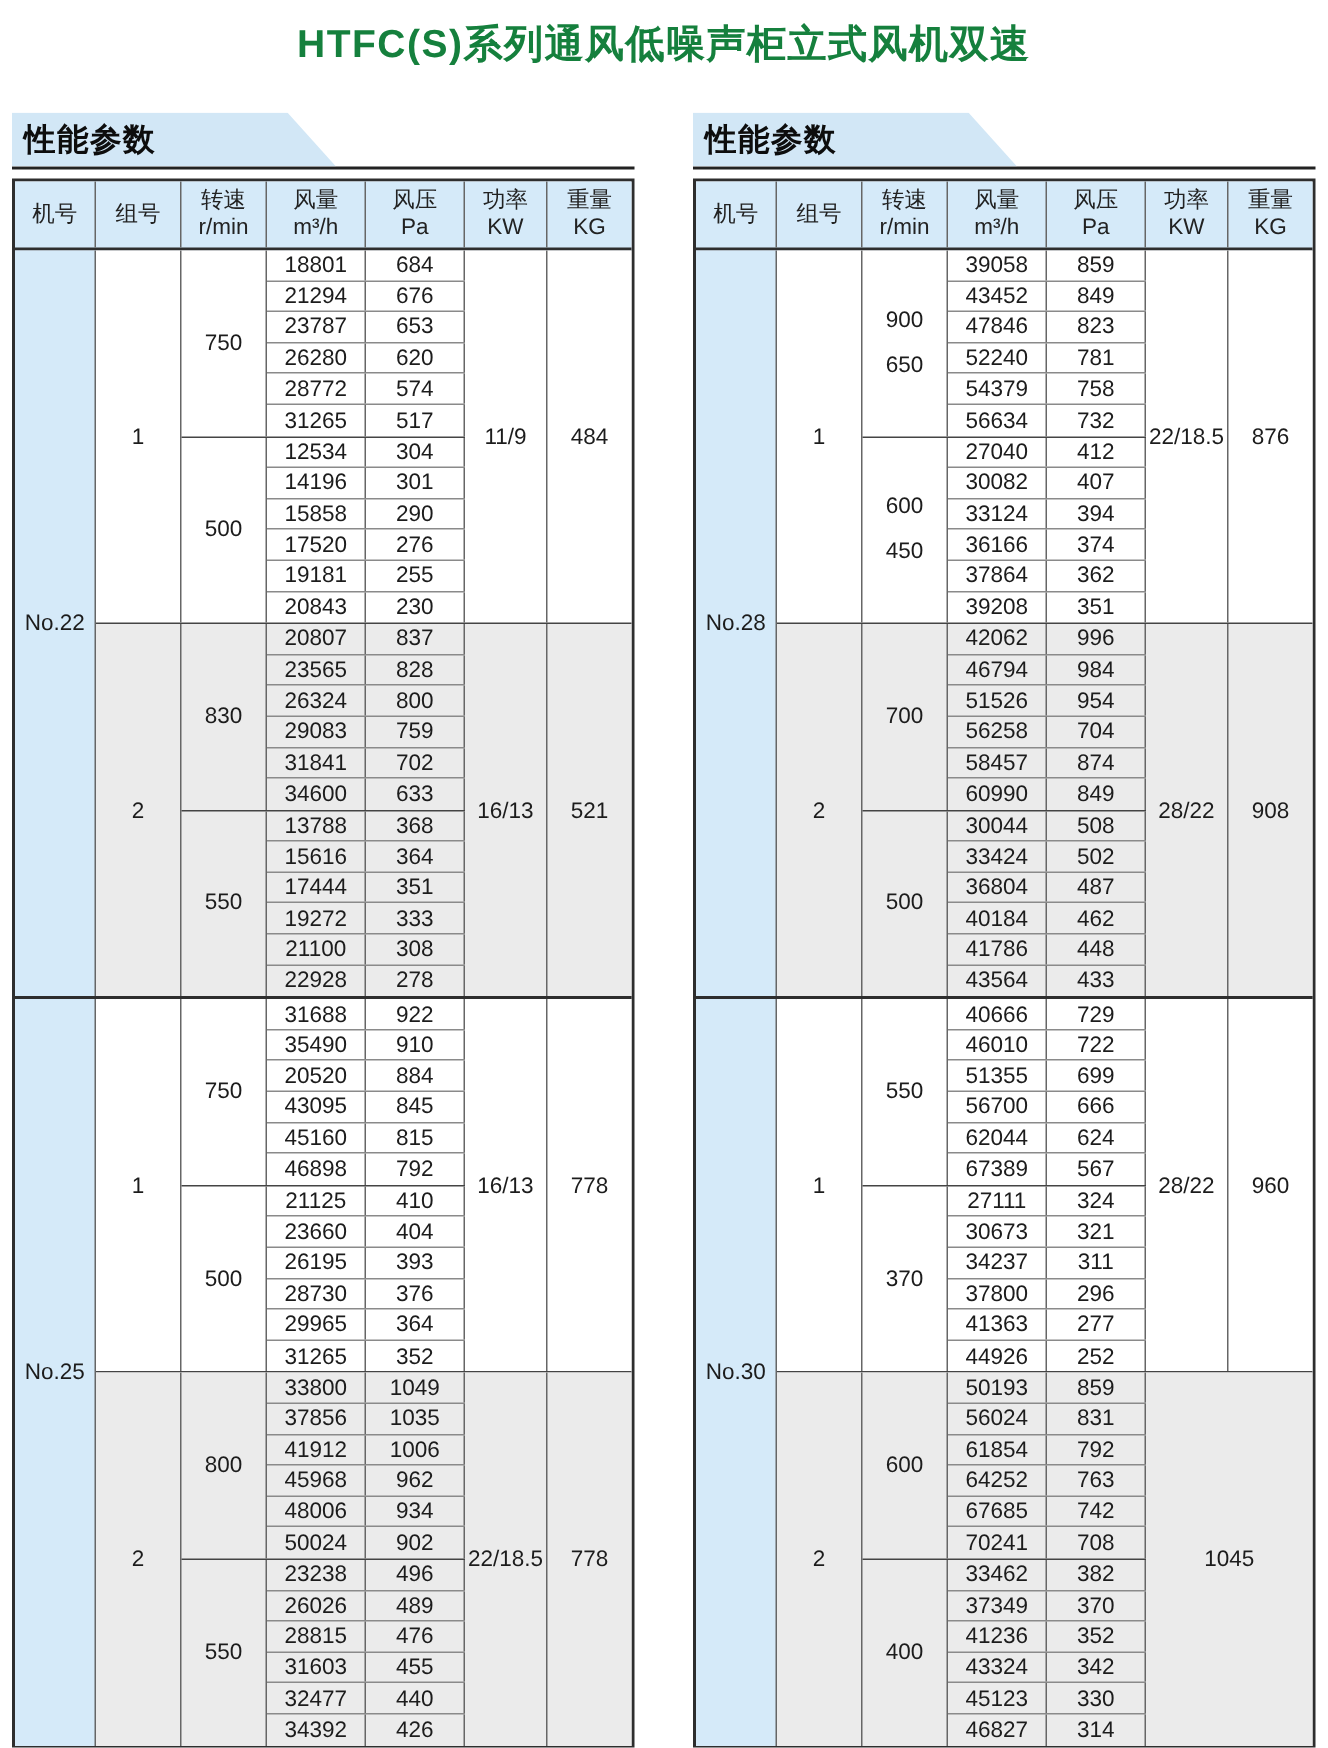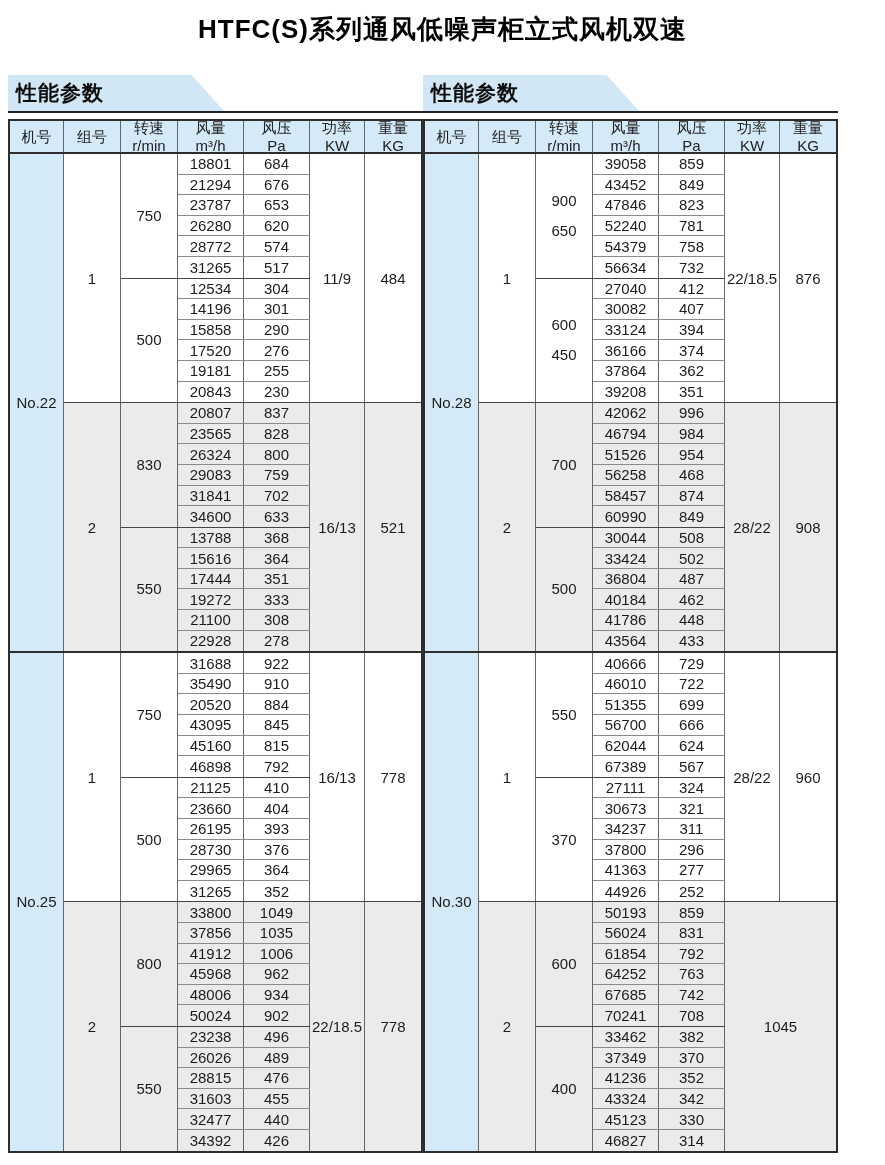--- a/index.html
+++ b/index.html
@@ -4,34 +4,34 @@
 <style>
   * { margin:0; padding:0; box-sizing:border-box; }
   html,body { background:#fff; }
   body {
     width:885px; height:1165px; overflow:hidden;
     font-family:"Liberation Sans","DejaVu Sans",sans-serif;
     color:#1a1a1a;
   }
   .page { padding:10px 8px 0 8px; }
   .doc-title {
-    text-align:center; font-size:26px; font-weight:bold; color:#000000;
+    text-align:center; font-size:26px; font-weight:bold; color:#15803d;
     letter-spacing:1px; margin:2px 0 28px 0;
   }
-  .tables-wrap { display:flex; }
+  .tables-wrap { display:flex; gap:39px; }
   .tcol { width:415px; }
   .badge-row { border-bottom:2px solid #222; margin-bottom:6px; }
   .badge {
     width:216px; height:36px; background:#d2e7f6;
     clip-path:polygon(0 0, 85% 0, 100% 100%, 0 100%);
     display:flex; align-items:center; padding-left:8px;
     font-size:21px; font-weight:bold; color:#0d0d0d; letter-spacing:1px;
   }
   .perf-table { border:2px solid #2e2e2e; background:#fff; }
-  .header-row { display:flex; height:33px; background:#d5eaf9; border-bottom:2px solid #2e2e2e; }
+  .header-row { display:flex; height:46px; background:#d5eaf9; border-bottom:2px solid #2e2e2e; }
   .hcell {
     display:flex; flex-direction:column; justify-content:center; align-items:center;
     font-size:15px; line-height:18px; color:#222; border-right:1px solid #666;
   }
   .hcell:last-child { border-right:none; }
   .c1 { width:54px; } .c2 { width:57px; } .c3 { width:57px; }
   .c4 { width:66px; } .c5 { width:66px; } .c6 { width:55px; }
   .c7 { flex:1; border-right:none !important; }
   .cell {
     display:flex; align-items:center; justify-content:center;
@@ -509,21 +509,21 @@
                         <div class="data-row">
                           <div class="cell c4">46794</div>
                           <div class="cell c5">984</div>
                         </div>
                         <div class="data-row">
                           <div class="cell c4">51526</div>
                           <div class="cell c5">954</div>
                         </div>
                         <div class="data-row">
                           <div class="cell c4">56258</div>
-                          <div class="cell c5">468</div>
+                          <div class="cell c5">704</div>
                         </div>
                         <div class="data-row">
                           <div class="cell c4">58457</div>
                           <div class="cell c5">874</div>
                         </div>
                         <div class="data-row">
                           <div class="cell c4">60990</div>
                           <div class="cell c5">849</div>
                         </div>
                       </div>

